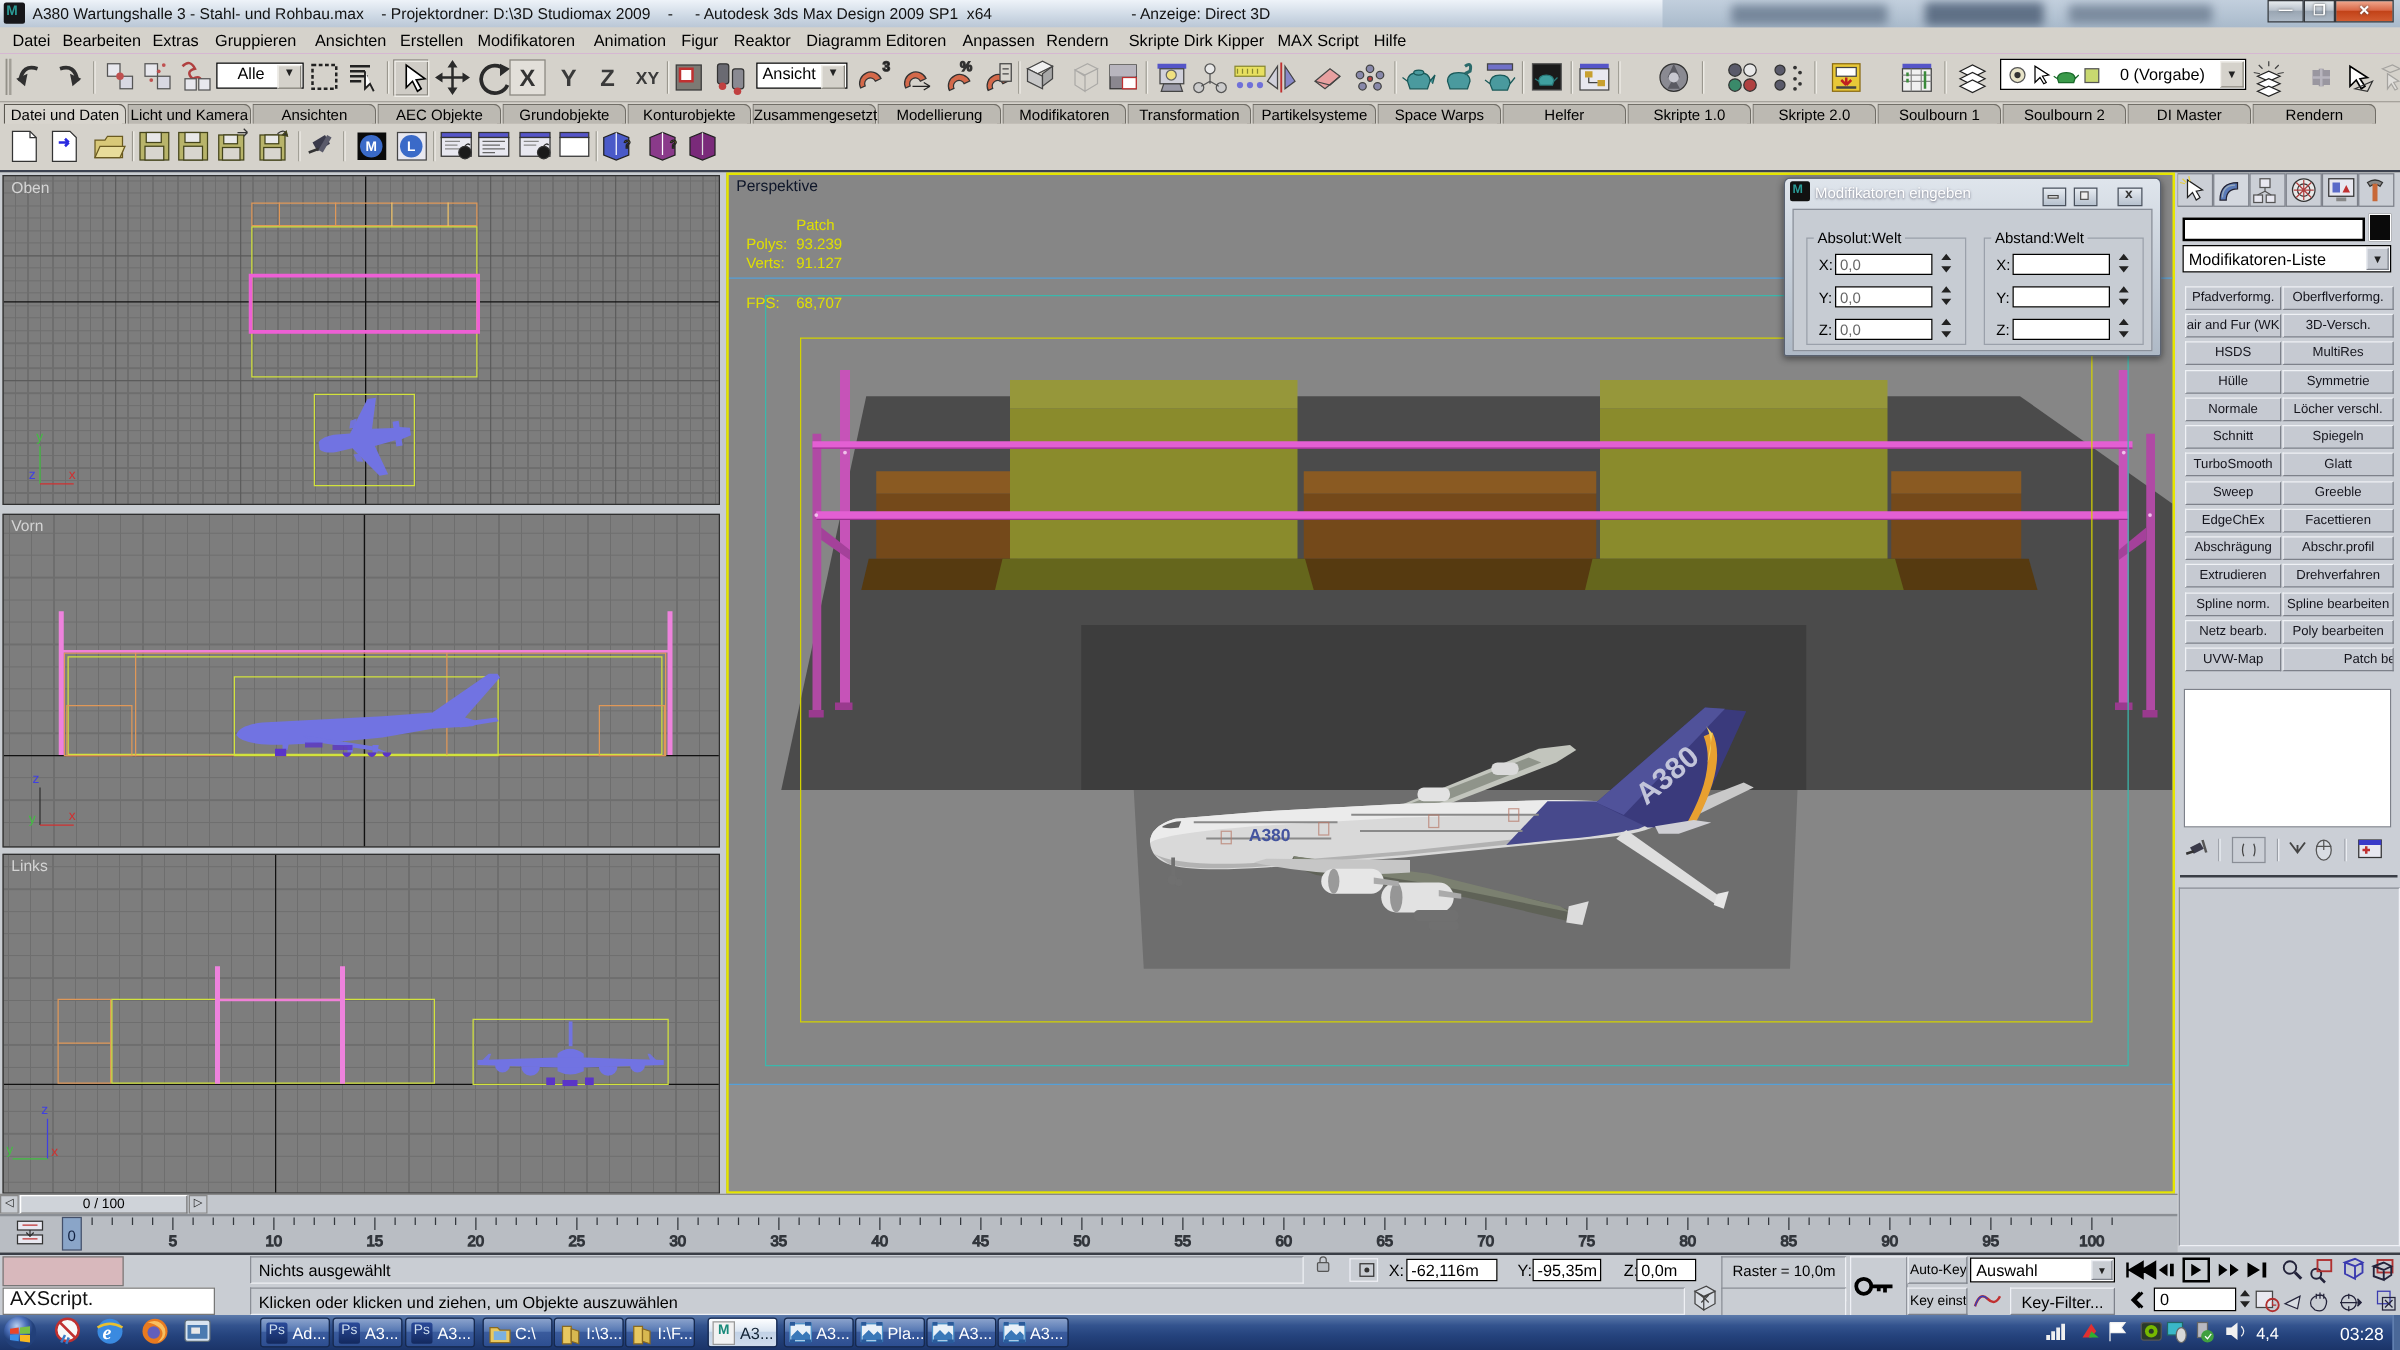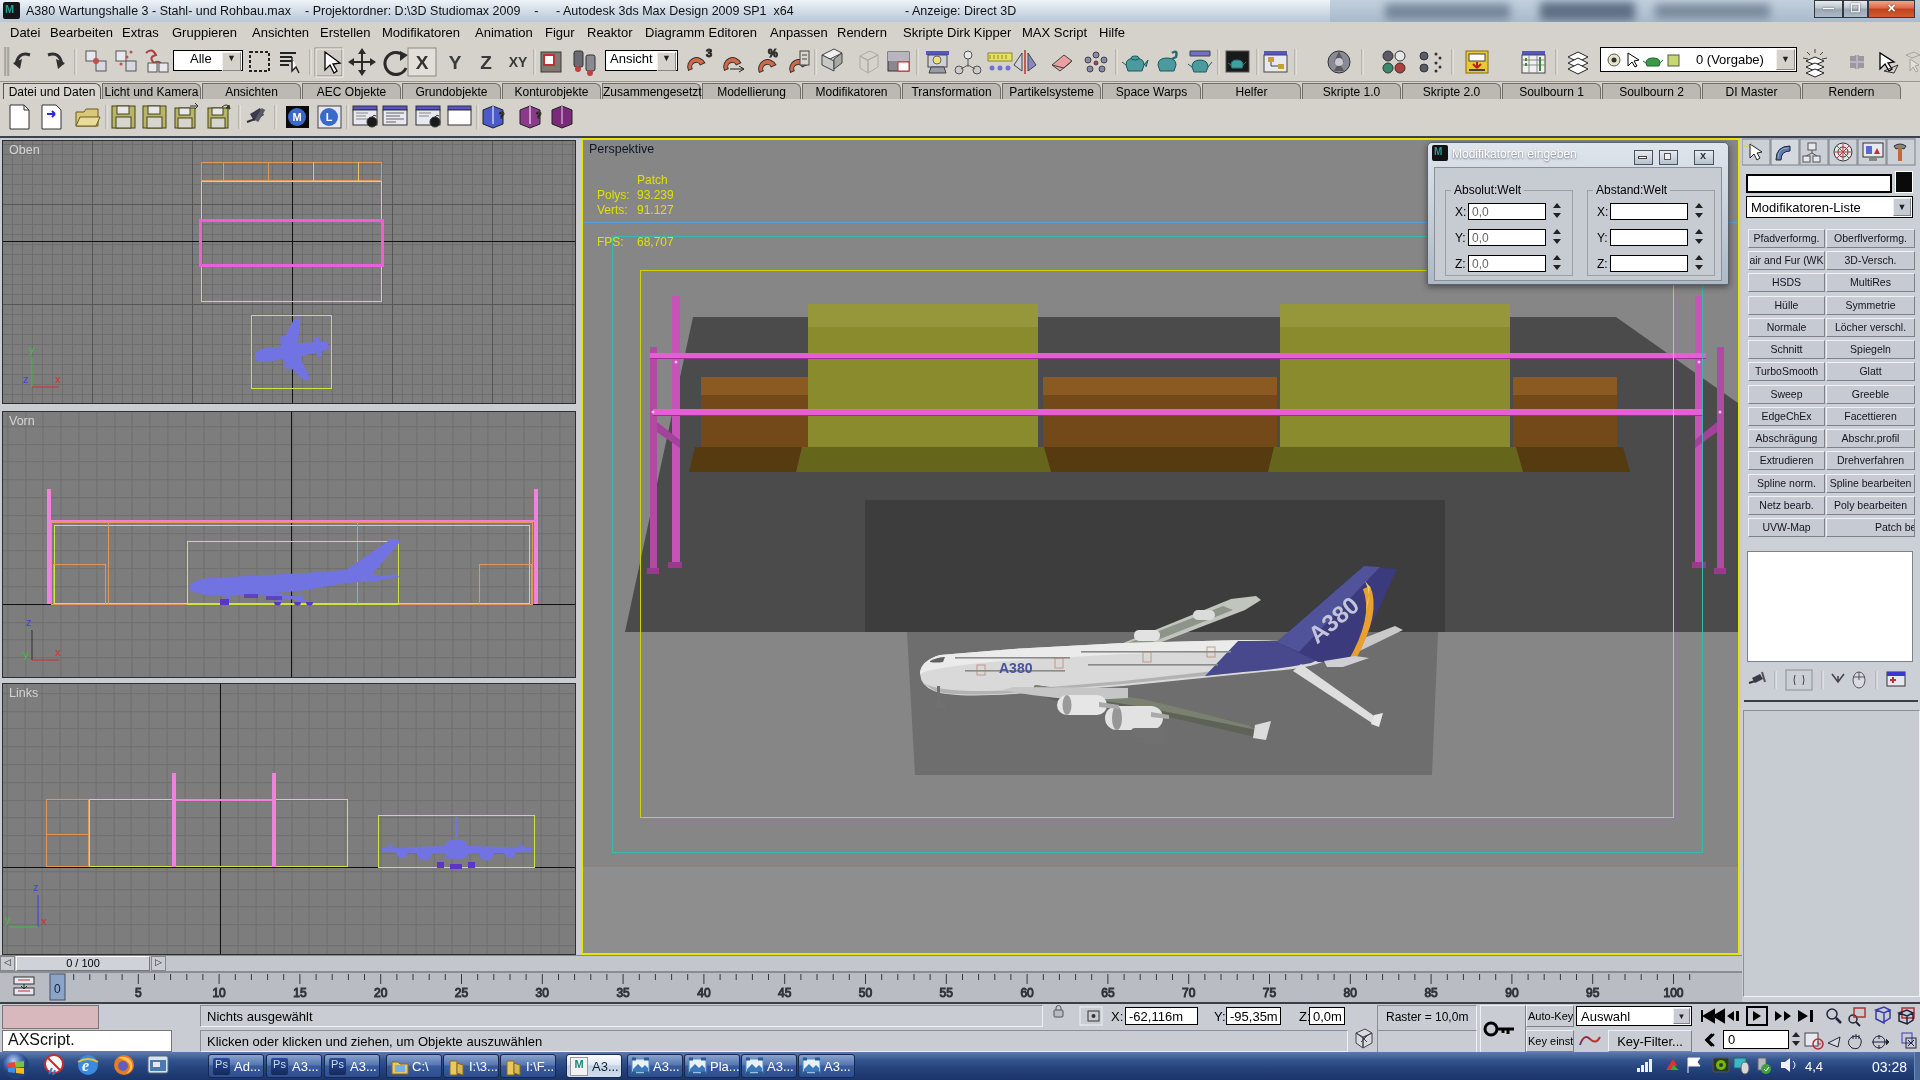--- a/index.html
+++ b/index.html
@@ -939,21 +939,21 @@
         </g>
       <rect x="35" y="5" width="22" height="18" fill="#c9cdd3" stroke="#eef0f5"></rect>
       <rect x="43" y="9" width="11" height="10" fill="none" stroke="#333"></rect>
         <circle cx="48.5" cy="14" r="2" fill="#333"></circle>
       <text x="66" y="19" font-size="13" fill="#000" font-family="Liberation Sans">X:</text>
     </svg>
     <div class="field" style="left:1125px;top:5px;width:73px;height:18px;font-size:13px;padding:1px 0 0 3px;">-62,116m</div>
     <div class="abs" style="left:1214px;top:7px;font-size:13px;">Y:</div>
     <div class="field" style="left:1226px;top:5px;width:55px;height:18px;font-size:13px;padding:1px 0 0 3px;">-95,35m</div>
     <div class="abs" style="left:1299px;top:7px;font-size:13px;">Z:</div>
-    <div class="field" style="left:1309px;top:5px;width:36px;height:18px;font-size:13px;padding:1px 0 0 3px;">0,0m</div>
+    <div class="field" style="left:1309px;top:5px;width:48px;height:18px;font-size:13px;padding:1px 0 0 3px;">0,0m</div>
     <div class="panelbox" style="left:1377px;top:3px;width:100px;height:36px;padding:4px 0 0 8px;font-size:12px;">Raster = 10,0m</div>
     <svg width="24" height="24" style="position:absolute;left:1349px;top:26px;">
         <path d="M7 5 l9 -4 l7 4 l-9 4 z M7 5 l0 10 l7 5 l0 -10 z M23 5 l0 10 l-9 5 l0 -10 z" fill="#d8dce2" stroke="#444"></path>
         <path d="M12 8 l6 6 m0 -6 l-6 6" stroke="#444"></path>
       </svg>
     <div class="panelbox" style="left:1377px;top:28px;width:100px;height:22px;padding:22px 0 0 6px;font-size:11.5px;white-space:nowrap;">Zeitmark. hinzuf.</div>
     <div class="abs" style="left:1480px;top:3px;width:44px;height:47px;background:#c9cdd3;border:1px solid #eef0f5;border-right-color:#7d818a;border-bottom-color:#7d818a;"></div>
     <svg width="40" height="24" style="position:absolute;left:1482px;top:15px;">
         <circle cx="9" cy="12" r="6" fill="none" stroke="#000" stroke-width="3"></circle>
         <path d="M14 12 h18 m-6 0 v5 m-5 -5 v4" stroke="#000" stroke-width="3"></path>

